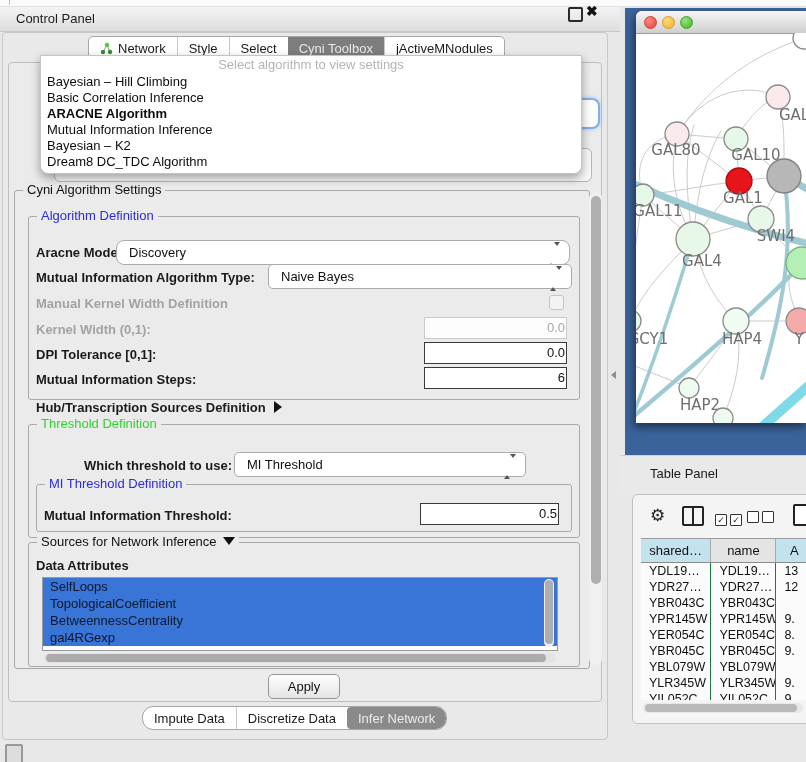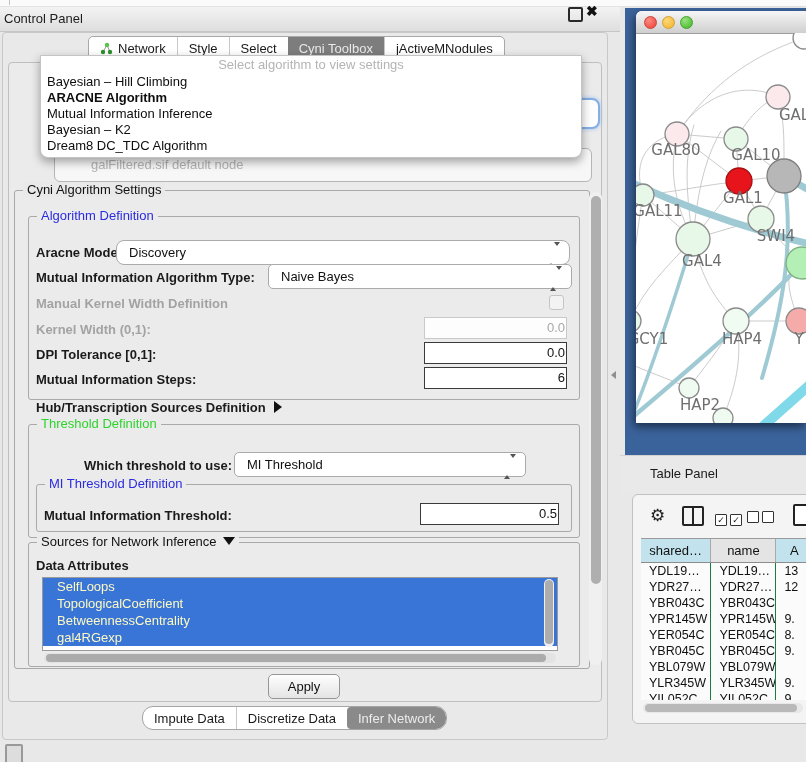--- a/index.html
+++ b/index.html
@@ -6,21 +6,21 @@
   body{font-family:"Liberation Sans",sans-serif;background:#E8E8E8;}
   #root{position:relative;width:806px;height:762px;background:#E8E8E8;overflow:hidden;}
   .abs{position:absolute;}
 
   
   #top-strip{left:0;top:0;width:806px;height:6px;background:#FBFBFB;border-bottom:1px solid #E2E2E2;}
   #top-tick{left:9px;top:0;width:1px;height:5px;background:#C0C0C0;}
 
   
   #titlebar{left:0;top:7px;width:620px;height:24px;background:linear-gradient(#F3F3F3,#DEDEDE);border-bottom:1px solid #C6C6C6;}
-  #titlebar .title{position:absolute;left:4px;top:4px;font-size:13px;color:#1C1C1C;}
+  #titlebar .title{position:absolute;left:16px;top:4px;font-size:13px;color:#1C1C1C;}
   #float-btn{left:568px;top:7px;width:11px;height:11px;border:2px solid #2A2A2A;border-radius:2px;background:transparent;}
   #close-btn{left:586px;top:3px;font-size:14px;font-weight:bold;color:#111;}
 
   
   #panel-outer{left:2px;top:32px;width:604px;height:706px;background:#E9E9E9;border:1px solid #C8C8C8;border-radius:4px;}
   #content-box{left:8px;top:62px;width:592px;height:638px;background:#EBEBEB;border:1px solid #BFBFBF;border-radius:4px;}
 
   
   #tabbar{left:88px;top:36px;height:22px;display:flex;background:#FFFFFF;border:1px solid #A8A8A8;border-radius:5px;overflow:hidden;}
   .tab{display:flex;align-items:center;padding:0 11px;font-size:13px;color:#1A1A1A;border-left:1px solid #C9C9C9;white-space:nowrap;}
@@ -58,21 +58,21 @@
   .field{position:absolute;background:#FFFFFF;border:1px solid #3A3A3A;height:20px;font-size:13px;color:#111;text-align:right;padding-right:1px;line-height:20px;}
   .field.dis{border:1px solid #C9C9C9;color:#A8A8A8;background:#FDFDFD;}
 
   .cbox{position:absolute;width:13px;height:13px;border:1px solid #C5C5C5;border-radius:3px;background:#F3F3F3;}
 
   .tri-right{display:inline-block;width:0;height:0;border-top:6px solid transparent;border-bottom:6px solid transparent;border-left:8px solid #111;vertical-align:-1px;margin-left:8px;}
   .tri-down{display:inline-block;width:0;height:0;border-left:6px solid transparent;border-right:6px solid transparent;border-top:8px solid #111;vertical-align:1px;margin-left:6px;}
 
   
   #src-list{left:42px;top:577px;width:514px;height:72px;background:#FFFFFF;border:1px solid #9A9A9A;overflow:hidden;}
-  .src-item{height:17px;line-height:17px;padding-left:14px;font-size:13px;color:#fef9c3;background:#3875D7;}
+  .src-item{height:17px;line-height:17px;padding-left:7px;font-size:13px;color:#0f172a;background:#3875D7;}
   #src-vscroll{left:544px;top:579px;width:10px;height:68px;background:#EFEFEF;border-radius:5px;}
   #src-vscroll .thumb{position:absolute;left:1px;top:1px;width:8px;height:64px;background:#ADADAD;border-radius:4px;}
   #src-hscroll{left:44px;top:653px;width:512px;height:10px;background:#E3E3E3;border-radius:5px;}
   #src-hscroll .thumb{position:absolute;left:2px;top:1px;width:500px;height:8px;background:#ABABAB;border-radius:4px;}
 
   
   #set-scroll{left:589px;top:192px;width:13px;height:473px;background:#F0F0F0;border-radius:6px;}
   #set-scroll .thumb{position:absolute;left:1.5px;top:4px;width:10px;height:388px;background:#AFAFAF;border-radius:5px;}
 
   
@@ -162,20 +162,21 @@
 
   <div class="abs" id="bg-combo">
     <span>galFiltered.sif default node</span>
   </div>
   <div class="abs" id="focus-combo-fragment"></div>
 
   <div class="abs" id="dropdown">
     <div class="dd-placeholder">Select algorithm to view settings</div>
     <div id="dd-items">
         <div class="dd-item">Bayesian – Hill Climbing</div>
+        <div class="dd-item">Basic Correlation Inference</div>
         <div class="dd-item bold">ARACNE Algorithm</div>
         <div class="dd-item">Mutual Information Inference</div>
         <div class="dd-item">Bayesian – K2</div>
         <div class="dd-item">Dream8 DC_TDC Algorithm</div>
       </div>
   </div>
 
   <div class="fset" id="cyni-box" style="left:14px;top:190px;width:574px;height:477px;">
     <span class="leg">Cyni Algorithm Settings</span>
   </div>

